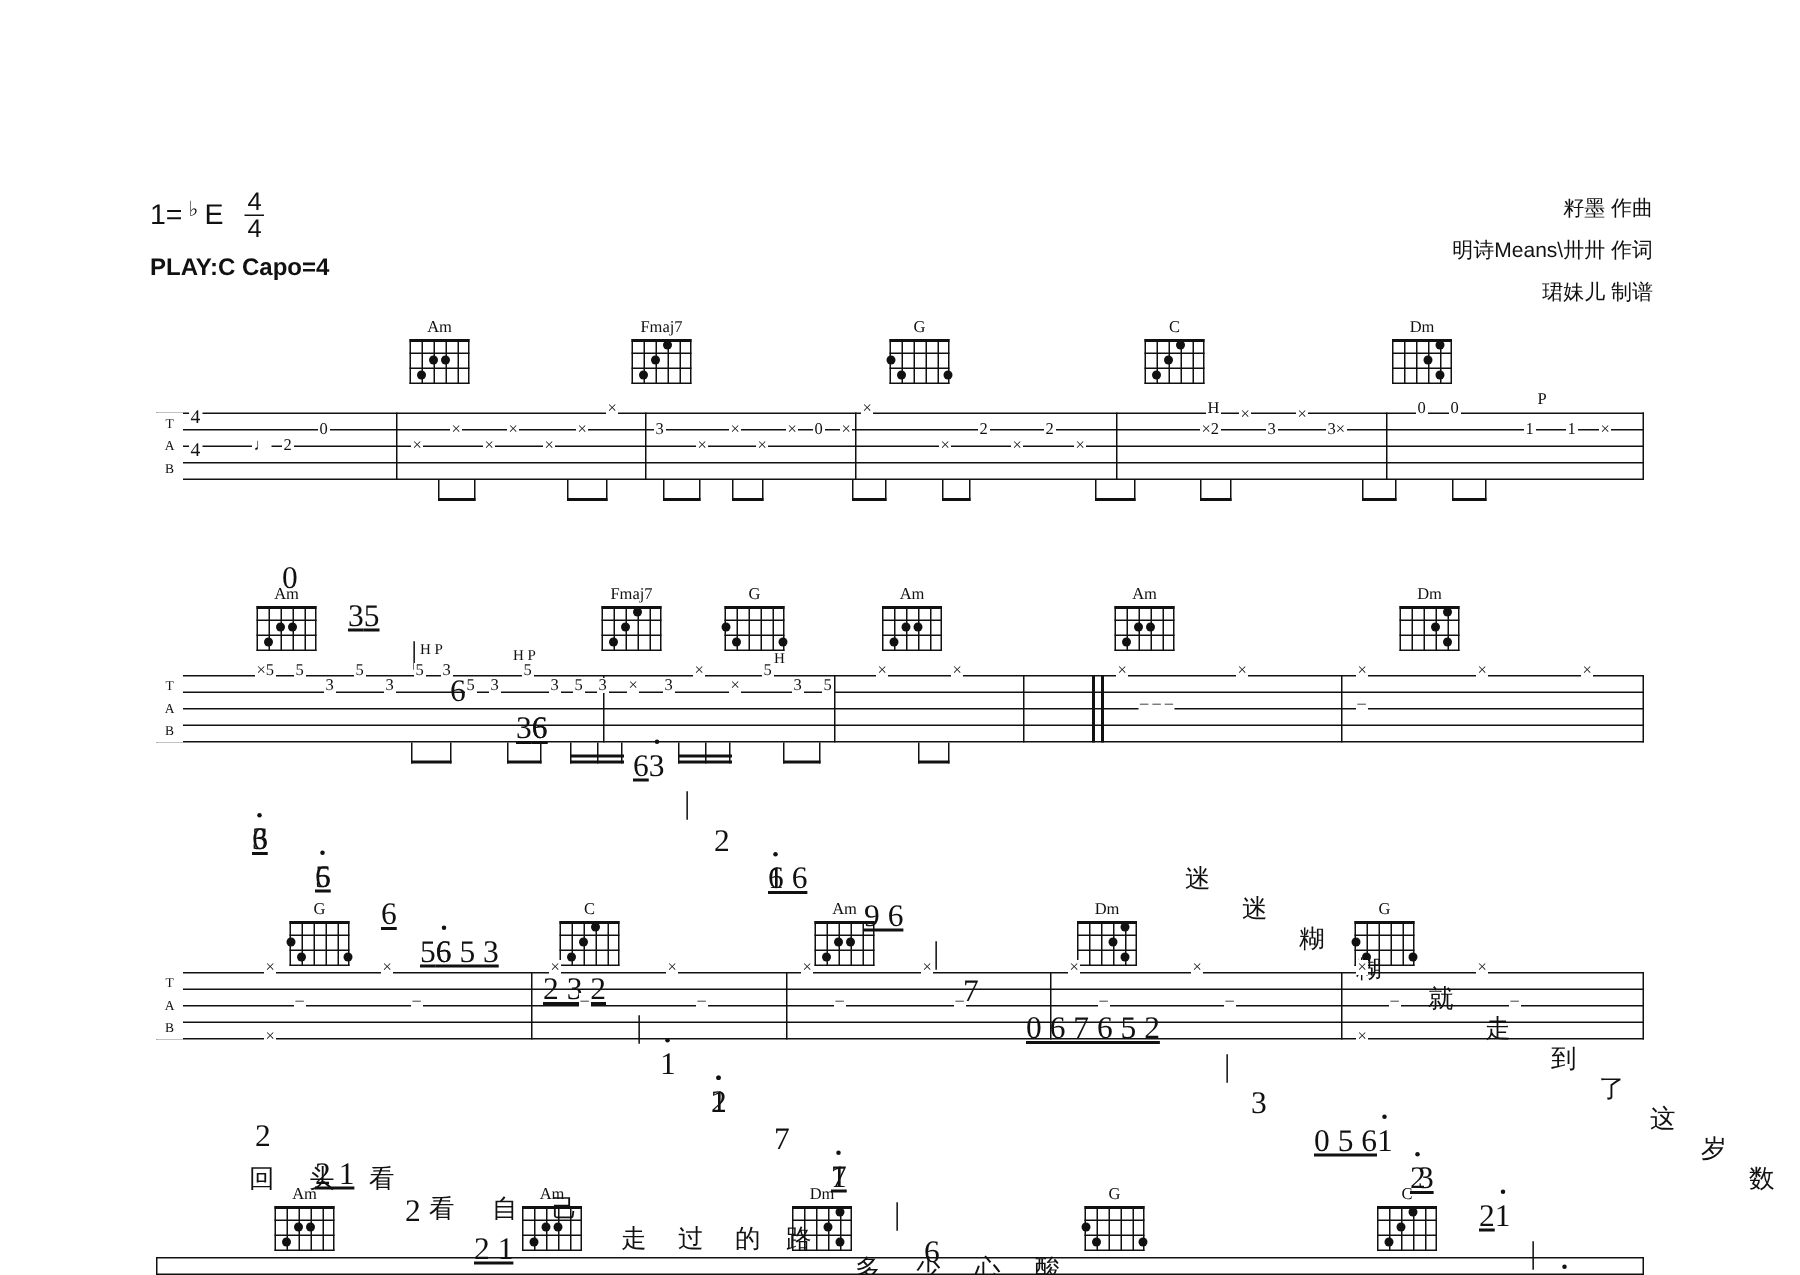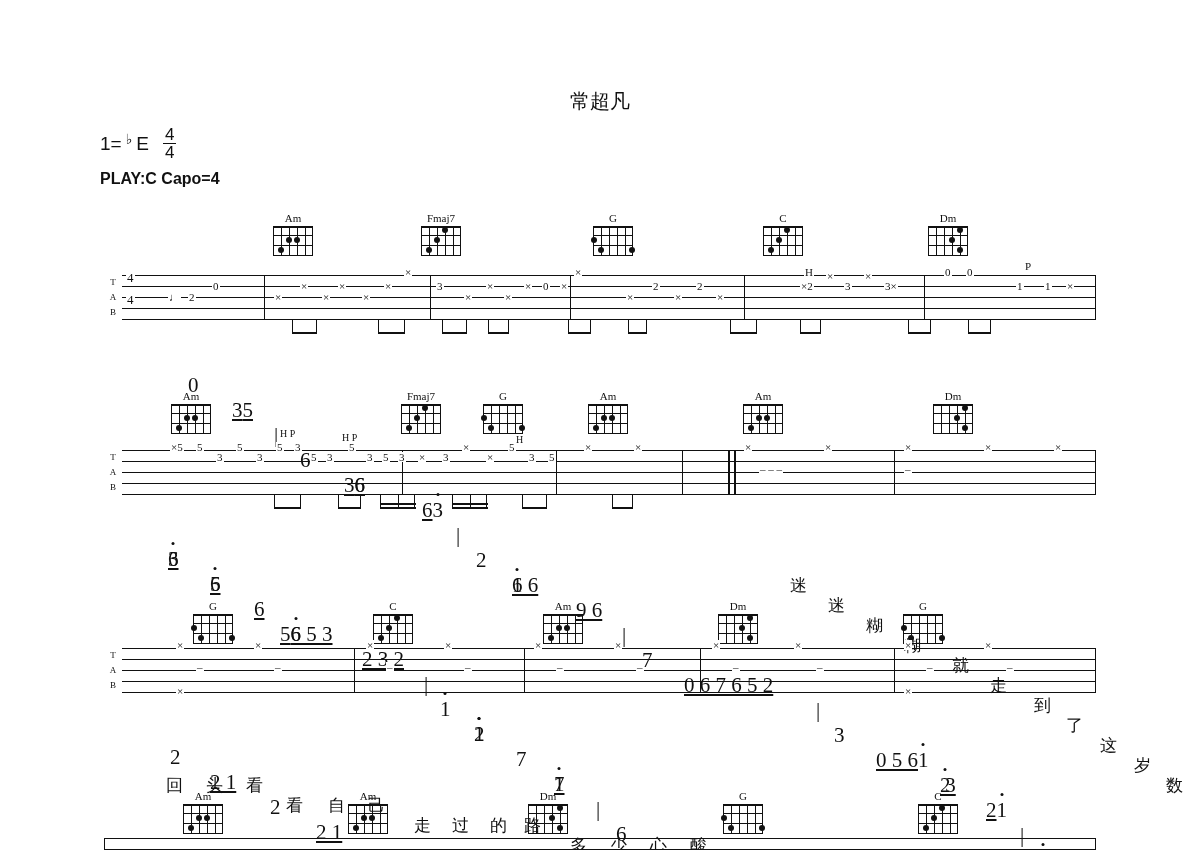--- a/index.html
+++ b/index.html
@@ -98,34 +98,38 @@
   }
   .lyrics span{position:absolute;}
 
   .tech{position:absolute;font-size:10px;font-family:"Liberation Serif",serif;}
 </style>
 </head>
 <body>
 
 <div class="sheet">
 
-  <div class="artist">常超凡</div>
 
   <div class="keysig">
     <span>1=</span>
       <span class="flat">♭</span>
       <span>E</span>
     <span class="timesig">
       <span class="num">4</span>
       <span>4</span>
     </span>
   </div>
 
   <div class="play">PLAY:C  Capo=4</div>
 
+  <div class="credits">
+    <div>籽墨 作曲</div>
+    <div>明诗Means\卅卅 作词</div>
+    <div>珺妹儿 制谱</div>
+  </div>
 
   <div class="system" style="top:0">
 
     <div class="chord" style="left:270px;top:212px;">
       <div class="cname">Am</div>
       <div class="grid">
         <div class="nut"></div>
         <div class="h" style="top:9px"></div>
           <div class="h" style="top:19px"></div>
           <div class="h" style="top:29px"></div>

